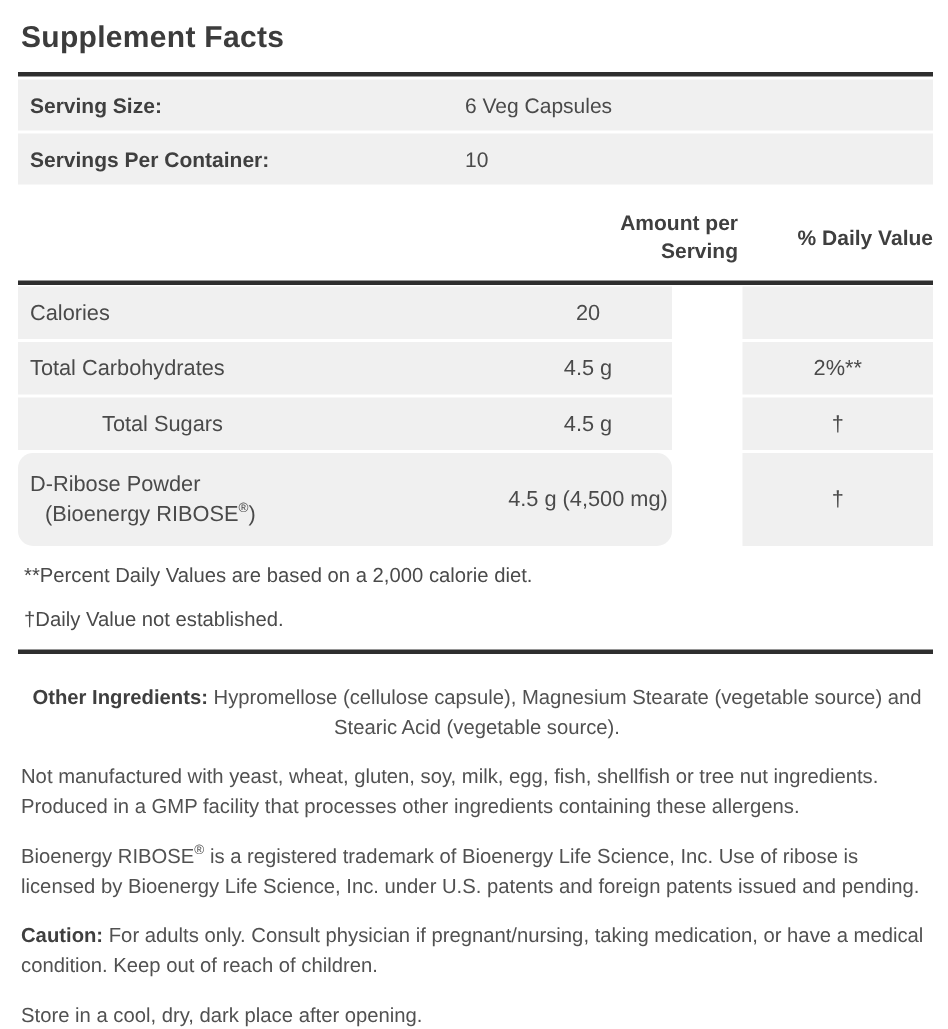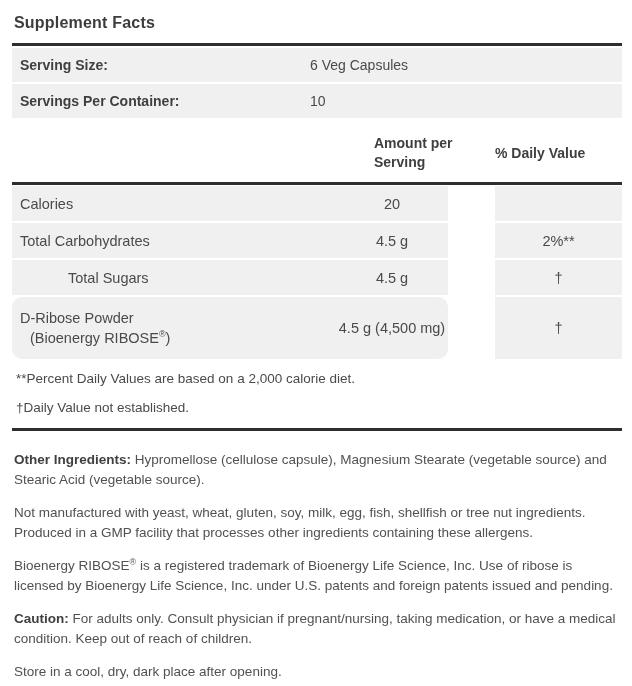--- a/index.html
+++ b/index.html
@@ -15,21 +15,21 @@
   body {
     width: 632px;
     min-height: 686px;
     background: #ffffff;
     font-family: "Liberation Sans", sans-serif;
     color: var(--text);
   }
   .label { padding: 10px 10px 8px 12px; }
 
   h1.title {
-    font-size: 16px;
+    font-size: 20px;
     font-weight: 700;
     color: var(--title-text);
     margin: 4px 0 11px 2px;
     letter-spacing: 0.2px;
   }
   .rule { height: 3px; background: var(--rule); }
 
   .info-row {
     display: flex;
     align-items: center;
@@ -41,21 +41,21 @@
   .info-label { font-weight: 700; width: 298px; padding-left: 8px; color: var(--bold-text); }
   .info-value { color: var(--text); }
 
   .col-header {
     display: flex;
     align-items: center;
     margin-top: 16px;
     font-weight: 700;
     font-size: 14px;
     color: var(--bold-text);
-    text-align: left;
+    text-align: right;
   }
   .ch-spacer { flex: 1; }
   .ch-amount { width: 118px; line-height: 19px; }
   .ch-dv { width: 127px; margin-left: 3px; }
 
   .thick-rule { margin-top: 10px; }
 
   .data-row { display: flex; margin-top: 2px; font-size: 14.5px; gap: 44px; }
   .data-row.first { margin-top: 1px; }
   .dr-left {
@@ -85,21 +85,21 @@
   .footnote { font-size: 13.5px; margin: 12px 0 0 4px; color: var(--text); }
   .footnote + .footnote { margin-top: 14px; }
   .bottom-rule { margin-top: 13px; }
 
   .para {
     font-size: 13.5px;
     line-height: 19.5px;
     margin: 14px 0 0 2px;
     color: var(--para-text);
   }
-  .para.first { margin-top: 19px; }
+  .para.first { margin-top: 19px; text-align: center; }
   .para .lead { font-weight: 700; color: var(--bold-text); }
 </style>
 </head>
 <body>
 
 <div class="label">
 
   <h1 class="title">Supplement Facts</h1>
   <div class="rule"></div>
 

